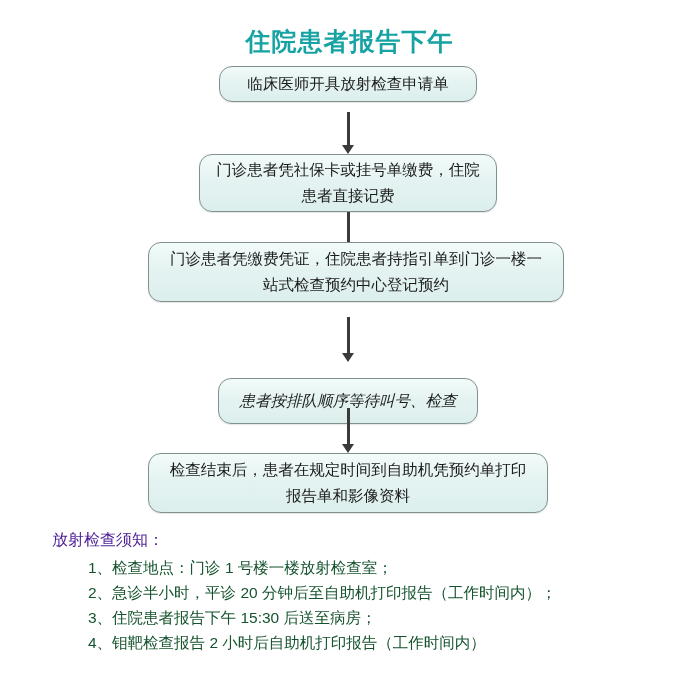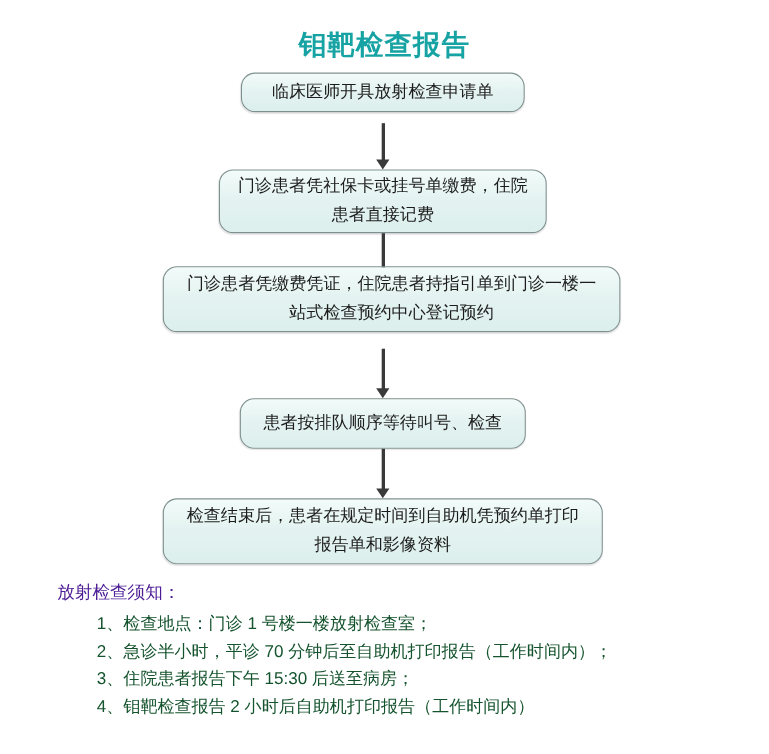--- a/index.html
+++ b/index.html
@@ -104,21 +104,21 @@
     color: #14532d;
     line-height: 25px;
     padding-left: 36px;
   }
 </style>
 </head>
 <body>
 
 <div class="page">
 
-  <div class="title">钼靶检查报告</div>
+  <div class="title">住院患者报告下午</div>
 
   <div class="flow">
 
     <div class="node" style="left:219px; top:0px; width:258px; height:36px;">
       <span class="node-text">临床医师开具放射检查申请单</span>
     </div>
 
     <div class="connector" style="left:347px; top:46px; height:35px;"></div>
     <div class="arrowhead" style="left:342px; top:79px;"></div>
 
@@ -129,36 +129,36 @@
     <div class="connector" style="left:347px; top:146px; height:38px;"></div>
     <div class="arrowhead" style="left:342px; top:182px;"></div>
 
     <div class="node" style="left:148px; top:176px; width:416px; height:60px;">
       <span class="node-text">门诊患者凭缴费凭证，住院患者持指引单到门诊一楼一站式检查预约中心登记预约</span>
     </div>
 
     <div class="connector" style="left:347px; top:251px; height:38px;"></div>
     <div class="arrowhead" style="left:342px; top:287px;"></div>
 
-    <div class="node" style="left:218px; top:296px; width:260px; height:46px;">
+    <div class="node" style="left:218px; top:312px; width:260px; height:46px;font-style:italic;">
       <span class="node-text">患者按排队顺序等待叫号、检查</span>
     </div>
 
     <div class="connector" style="left:347px; top:342px; height:38px;"></div>
     <div class="arrowhead" style="left:342px; top:378px;"></div>
 
     <div class="node" style="left:148px; top:387px; width:400px; height:60px;">
       <span class="node-text">检查结束后，患者在规定时间到自助机凭预约单打印报告单和影像资料</span>
     </div>
 
   </div>
 
   <div class="notice">
     <div class="notice-title">放射检查须知：</div>
     <ul class="notice-list">
       <li class="notice-item">1、检查地点：门诊 1 号楼一楼放射检查室；</li>
-      <li class="notice-item">2、急诊半小时，平诊 70 分钟后至自助机打印报告（工作时间内）；</li>
+      <li class="notice-item">2、急诊半小时，平诊 20 分钟后至自助机打印报告（工作时间内）；</li>
       <li class="notice-item">3、住院患者报告下午 15:30 后送至病房；</li>
       <li class="notice-item">4、钼靶检查报告 2 小时后自助机打印报告（工作时间内）</li>
     </ul>
   </div>
 
 </div>
 
 </body></html>

